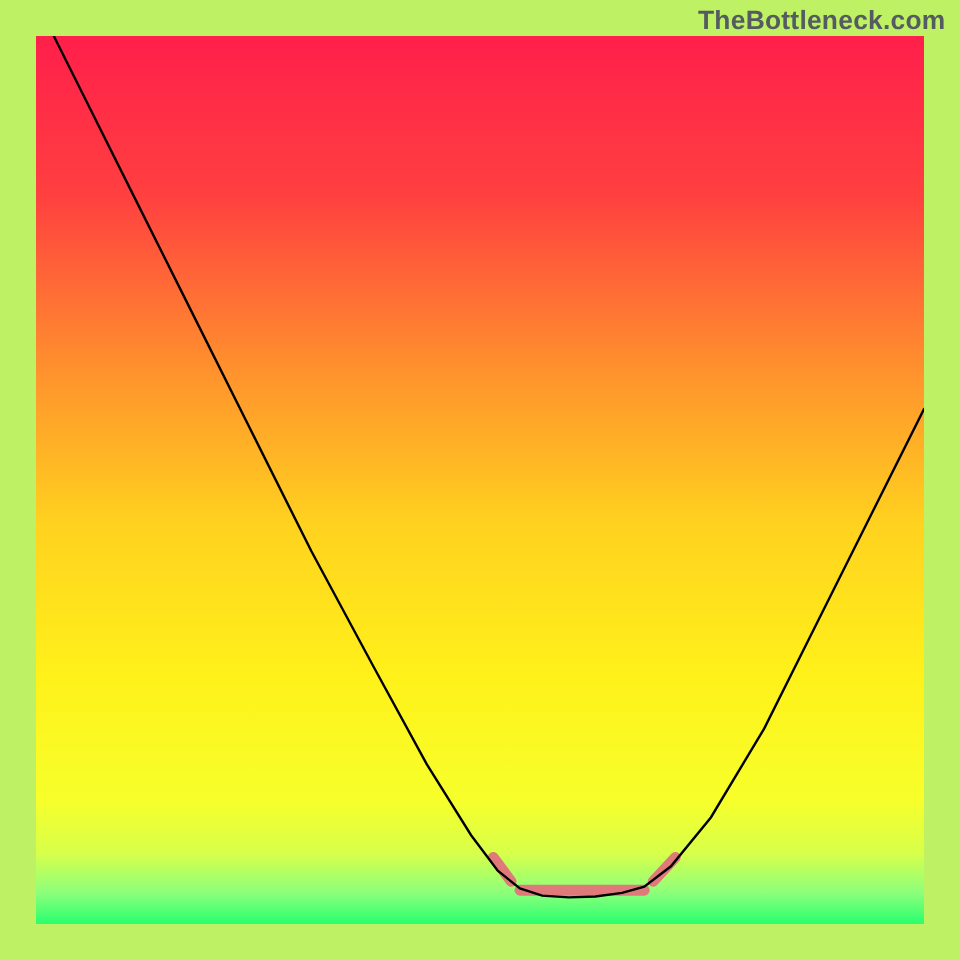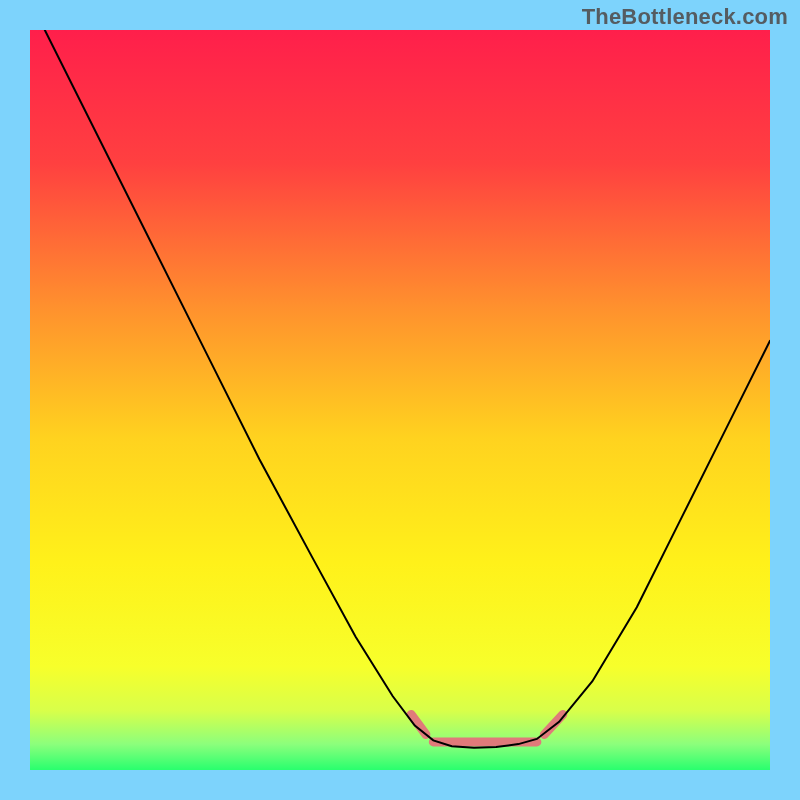--- a/index.html
+++ b/index.html
@@ -8,21 +8,21 @@
     width: 800px;
     height: 800px;
     background: #000;
     overflow: hidden;
     font-family: Arial, Helvetica, sans-serif;
   }
   .frame {
     position: relative;
     width: 800px;
     height: 800px;
-    background: #7dd3fc;
+    background: #bef264;
   }
   .watermark {
     position: absolute;
     top: 4px;
     right: 12px;
     font-size: 22px;
     font-weight: bold;
     color: #555c61;
     letter-spacing: 0.2px;
     font-family: Arial, Helvetica, sans-serif;

